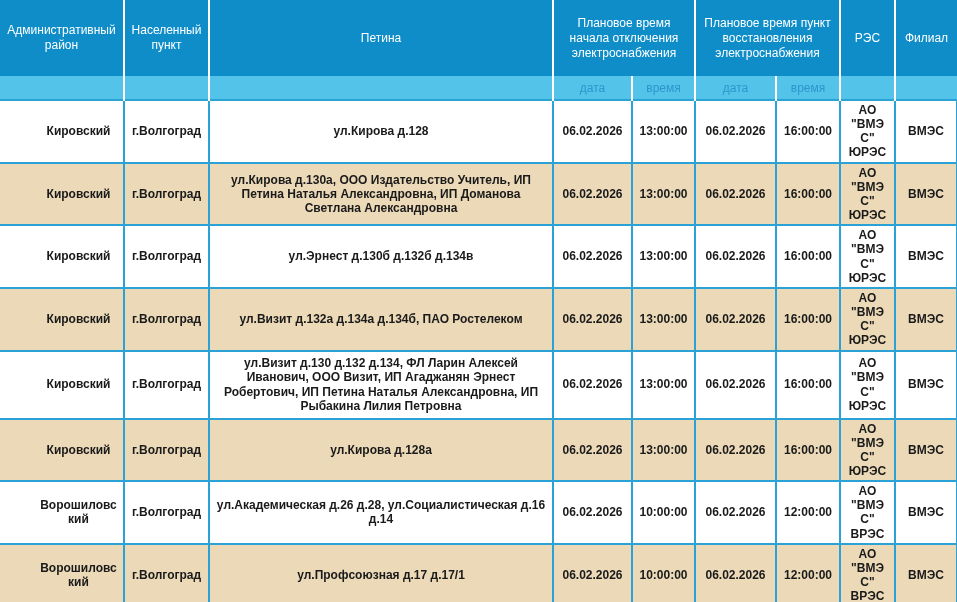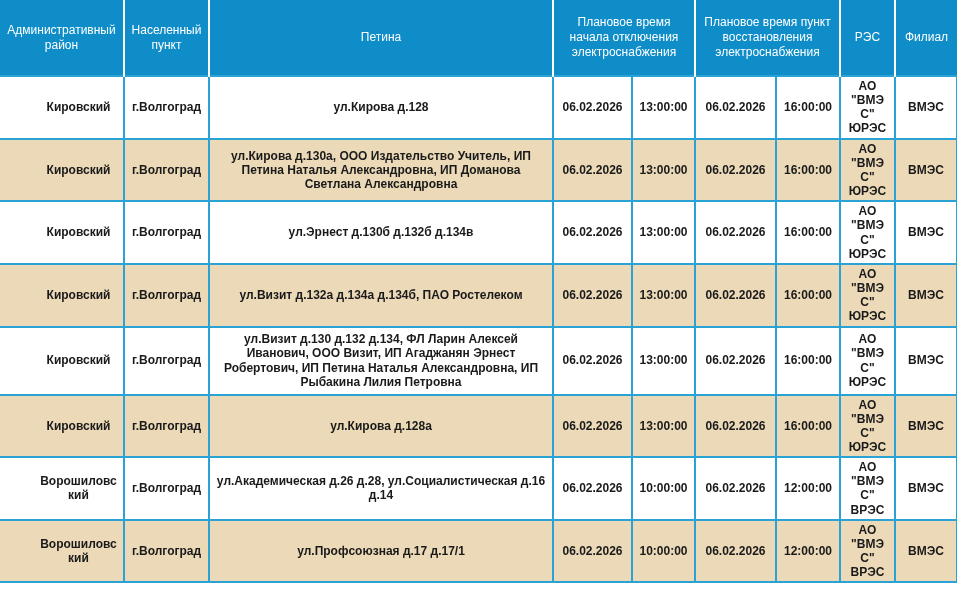--- a/index.html
+++ b/index.html
@@ -89,20 +89,31 @@
     <thead>
       <tr class="head-main">
         <th>Административный район</th>
         <th>Населенный пункт</th>
         <th>Петина</th>
         <th colspan="2">Плановое время начала отключения электроснабжения</th>
         <th colspan="2">Плановое время пункт восстановления электроснабжения</th>
         <th>РЭС</th>
         <th>Филиал</th>
       </tr>
+      <tr class="head-sub">
+        <th></th>
+        <th></th>
+        <th></th>
+        <th>дата</th>
+        <th>время</th>
+        <th>дата</th>
+        <th>время</th>
+        <th></th>
+        <th></th>
+      </tr>
     </thead>
     <tbody>
         <tr style="height: 52px;">
           <td>Кировский</td>
           <td>г.Волгоград</td>
           <td>ул.Кирова д.128</td>
           <td>06.02.2026</td>
           <td>13:00:00</td>
           <td>06.02.2026</td>
           <td>16:00:00</td>

